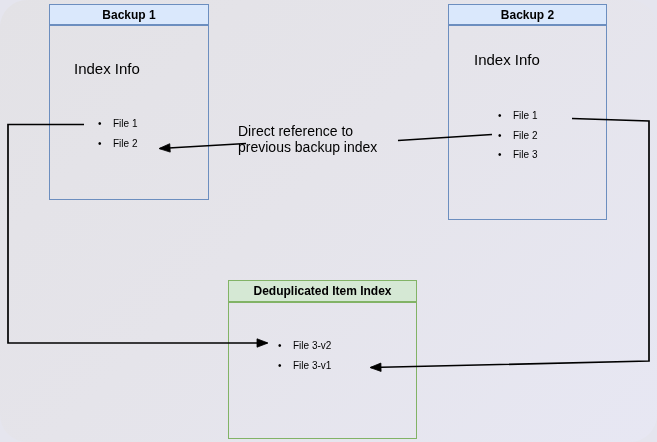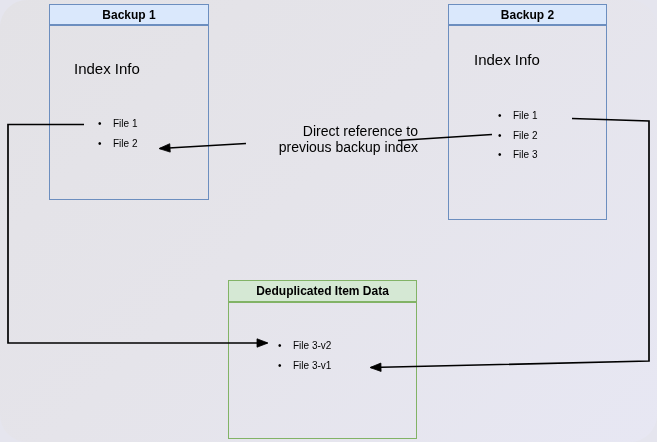--- a/index.html
+++ b/index.html
@@ -52,21 +52,21 @@
   #backup2{left:448px;top:4px;width:159px;height:216px;}
   #backup2 .index-label{left:25px;top:45px;}
   #backup2 ul{left:49px;top:101px;}
   
   #dedup{left:228px;top:280px;width:189px;height:159px;}
   #dedup ul{left:49px;top:55px;}
   
   .annotation{
     position:absolute;left:238px;top:124px;width:180px;
     font-size:14px;line-height:15.5px;
-    text-align:right;white-space:pre-line;
+    text-align:left;white-space:pre-line;
   }
   
   svg.arrows{
     position:absolute;left:0;top:0;width:657px;height:442px;
     pointer-events:none;
   }
   svg.arrows path.wire{
     fill:none;stroke:#000;stroke-width:1.7px;
   }
 </style>
@@ -93,21 +93,21 @@
     <div class="index-label">Index Info</div>
     <ul class="file-list lh195">
       <li><span>File 1</span></li>
       <li><span>File 2</span></li>
       <li><span>File 3</span></li>
     </ul>
   </div>
 
   <div class="box green" id="dedup">
     <div class="box-header">
-      <span>Deduplicated Item Data</span>
+      <span>Deduplicated Item Index</span>
     </div>
     <ul class="file-list lh203">
       <li><span>File 3-v2</span></li>
       <li><span>File 3-v1</span></li>
     </ul>
   </div>
 
   <div class="annotation">Direct reference to
 previous backup index</div>
 

